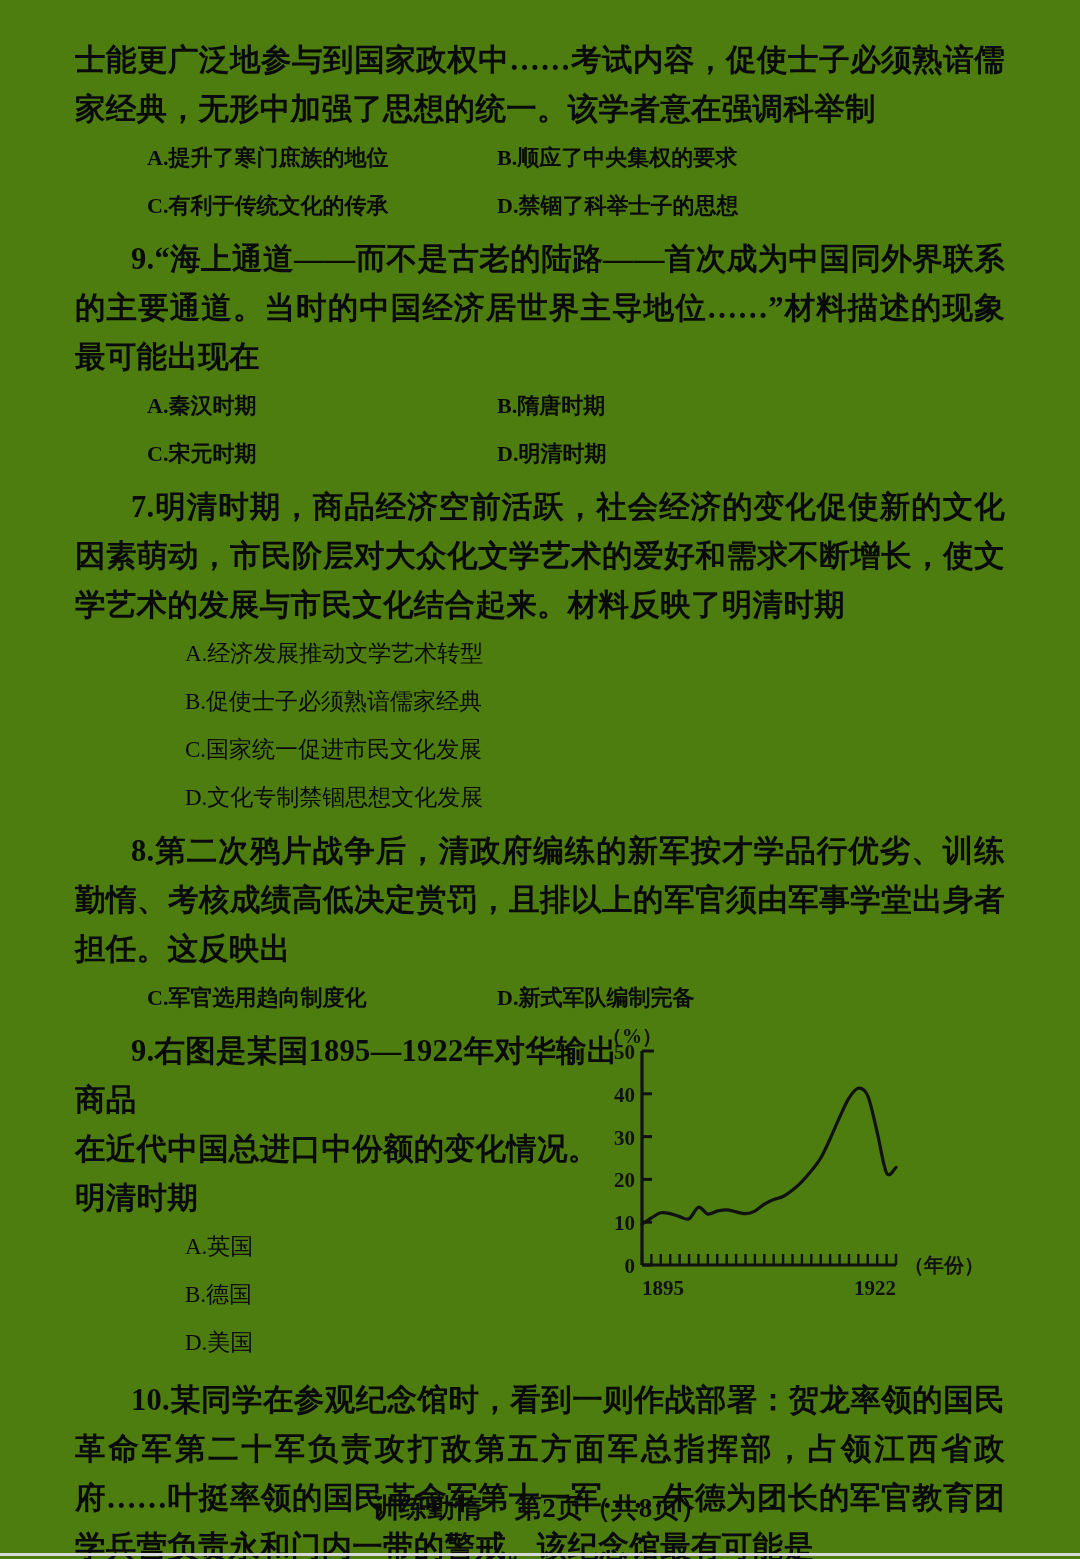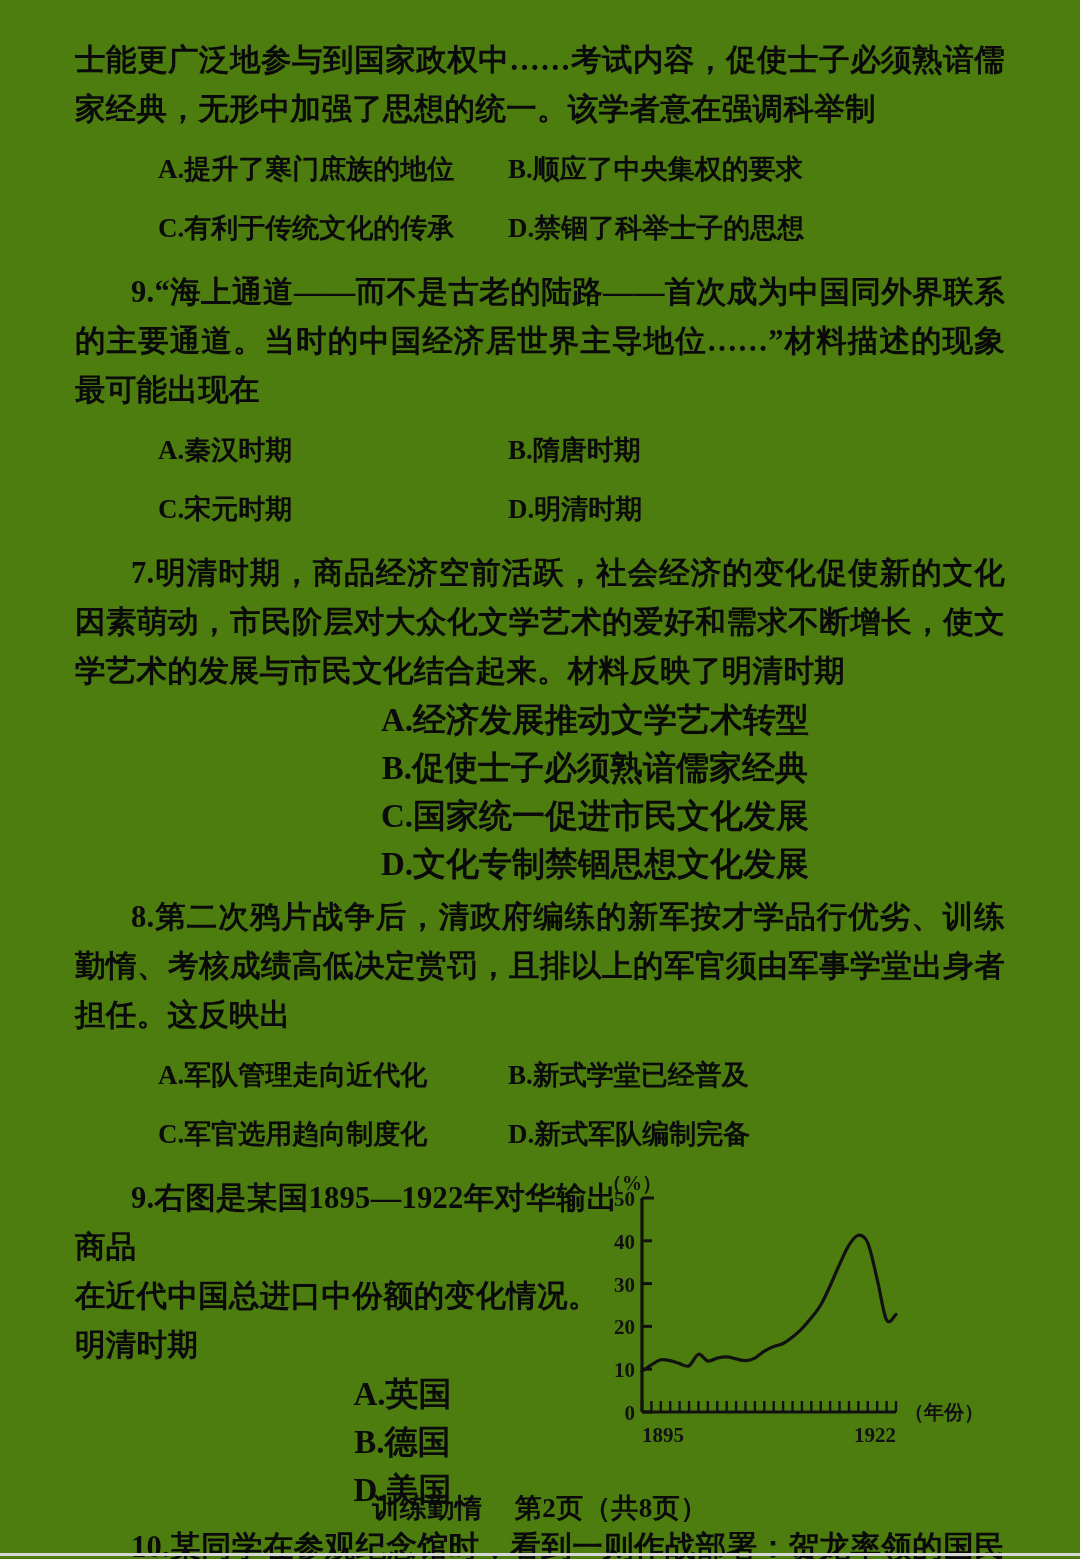--- a/index.html
+++ b/index.html
@@ -40,40 +40,39 @@
     text-align: justify;
     text-justify: inter-ideograph;
     margin: 0;
     font-weight: 600;
     font-family: "Liberation Serif", "DejaVu Serif", serif;
   }
   .para.indent { text-indent: 56px; }
 
   .opt-row {
     display: flex;
-    font-size: 27px;
+    font-size: 22px;
     line-height: 48px;
     font-weight: 600;
-    margin: 11px;
+    margin: 0;
     padding-left: 72px;
   }
   .opt-row .col {
     width: 350px;
     white-space: nowrap;
   }
   .opt-row .col.wide { width: 420px; }
 
   .opt-single {
-    font-size: 33px;
+    font-size: 23px;
     line-height: 48px;
-    font-weight: 700;
+    font-weight: 400;
     padding-left: 110px;
     white-space: nowrap;
     margin: 0;
-    text-align: center;
   }
 
   .gap-sm { height: 5px; }
   .gap-md { height: 9px; }
 
   
   .q9-zone {
     position: relative;
   }
   .q9-text {
@@ -158,24 +157,20 @@
 
     <p class="para indent">7.明清时期，商品经济空前活跃，社会经济的变化促使新的文化因素萌动，市民阶层对大众化文学艺术的爱好和需求不断增长，使文学艺术的发展与市民文化结合起来。材料反映了明清时期</p>
     <p class="opt-single">A.经济发展推动文学艺术转型</p>
     <p class="opt-single">B.促使士子必须熟谙儒家经典</p>
     <p class="opt-single">C.国家统一促进市民文化发展</p>
     <p class="opt-single">D.文化专制禁锢思想文化发展</p>
 
     <div class="gap-sm"></div>
 
     <p class="para indent">8.第二次鸦片战争后，清政府编练的新军按才学品行优劣、训练勤惰、考核成绩高低决定赏罚，且排以上的军官须由军事学堂出身者担任。这反映出</p>
-    <div class="opt-row">
-      <span class="col">A.军队管理走向近代化</span>
-      <span class="col wide">B.新式学堂已经普及</span>
-    </div>
     <div class="opt-row">
       <span class="col">C.军官选用趋向制度化</span>
       <span class="col wide">D.新式军队编制完备</span>
     </div>
 
     <div class="gap-sm"></div>
 
     <div class="q9-zone">
       <div class="q9-text">
         <p class="para indent">9.右图是某国1895—1922年对华输出商品</p>

